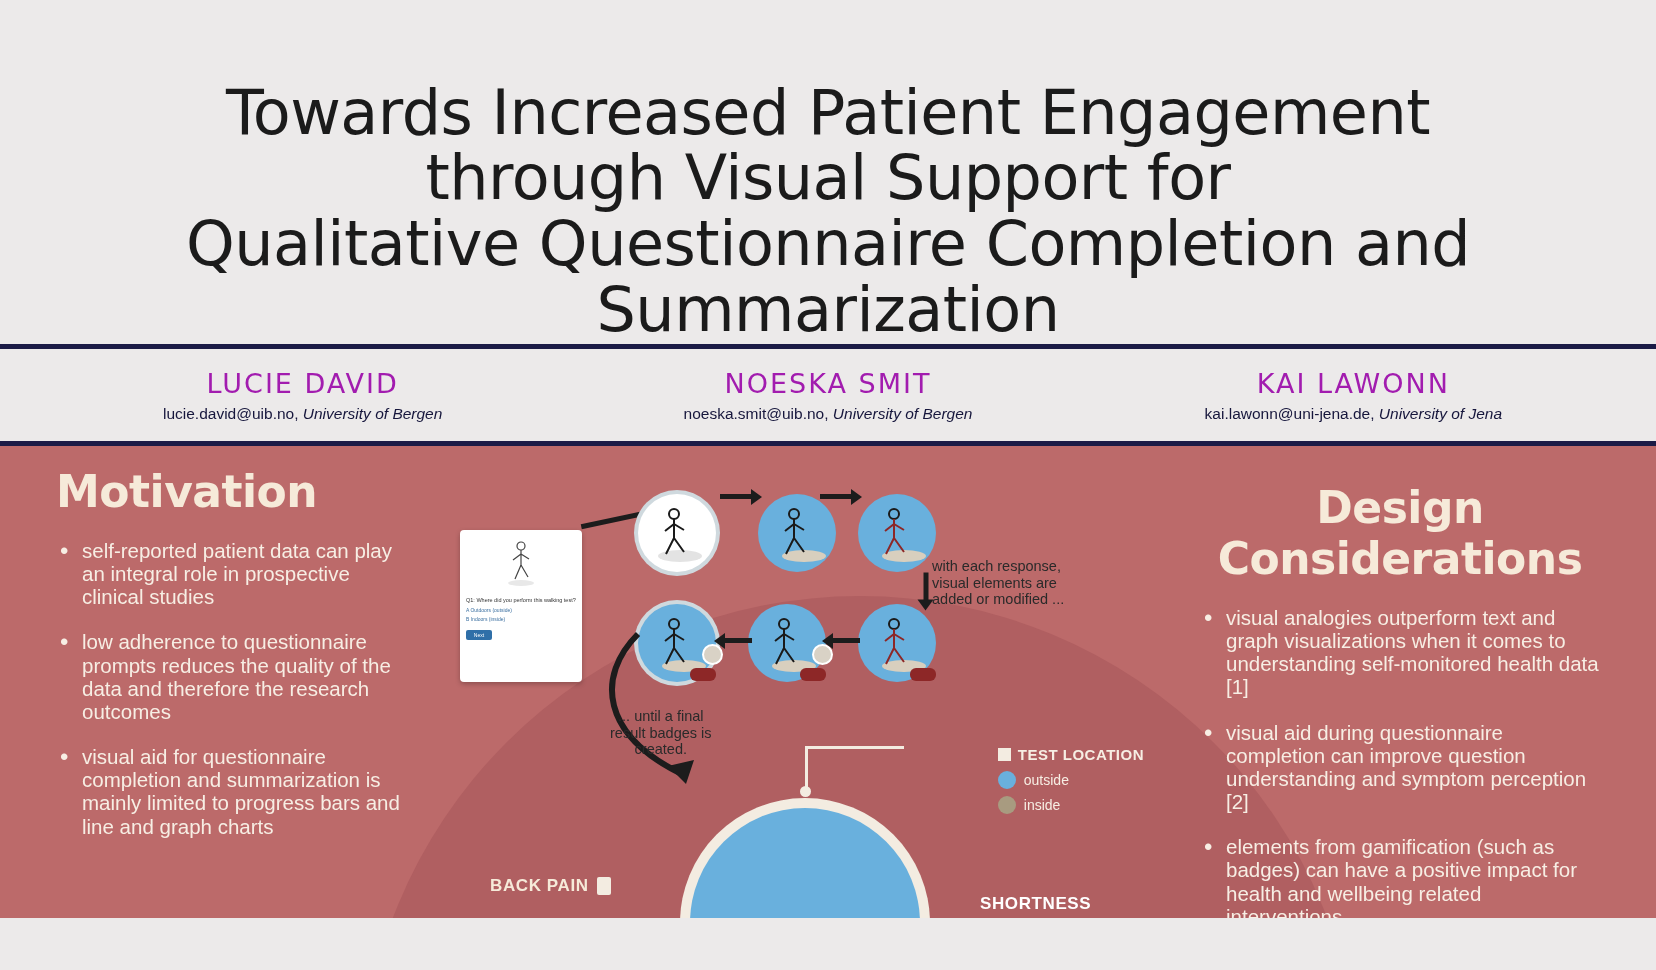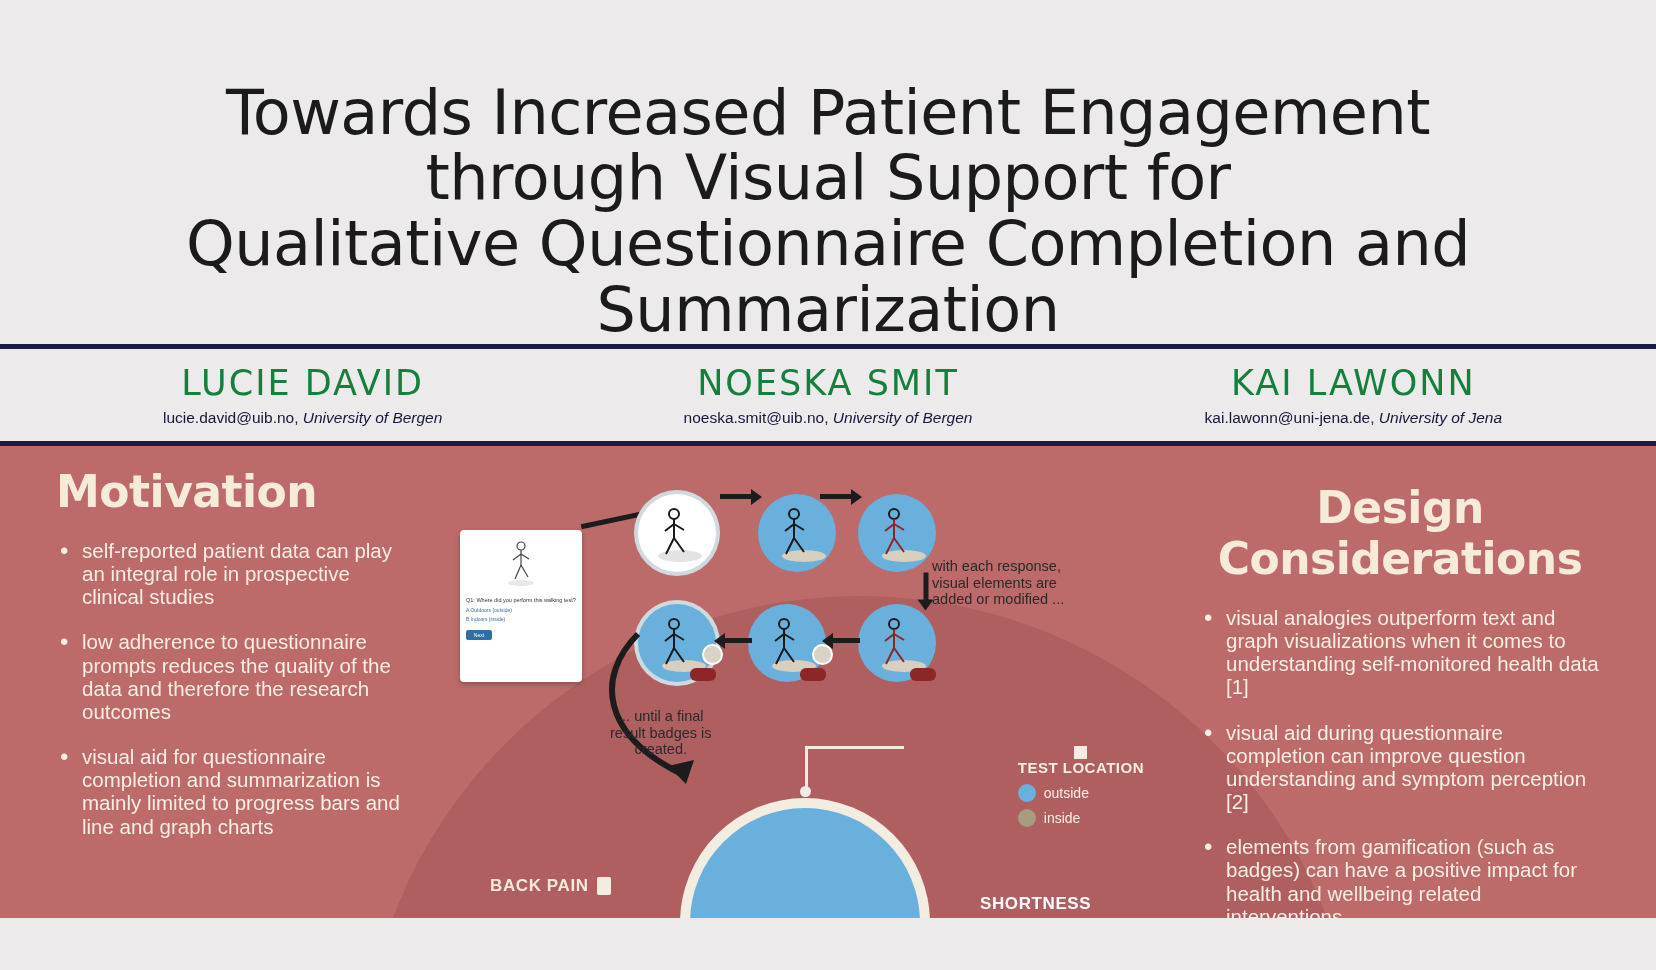--- a/index.html
+++ b/index.html
@@ -44,23 +44,23 @@
     display: flex;
     align-items: center;
     box-sizing: border-box;
     padding: 0 40px;
   }
   .author {
     flex: 1;
     text-align: center;
   }
   .author-name {
-    font-size: 35px;
+    font-size: 27px;
     letter-spacing: 2px;
-    color: #15803d;
+    color: #a21caf;
     font-family: "DejaVu Sans", sans-serif;
     margin-bottom: 6px;
   }
   .author-contact {
     font-size: 15.5px;
     color: #16163c;
   }
   .author-contact i {
     font-style: italic;
   }
@@ -241,21 +241,21 @@
     color: #f7eee4;
     font-size: 14px;
   }
   .legend-title {
     font-weight: bold;
     font-size: 15px;
     letter-spacing: 0.5px;
     margin-bottom: 8px;
     display: flex;
     align-items: center;
-    flex-direction: column;
+    gap: 7px;
   }
   .legend-swatch {
     width: 13px;
     height: 13px;
     background: #f3ece1;
     display: inline-block;
   }
   .legend-item {
     display: flex;
     align-items: center;

